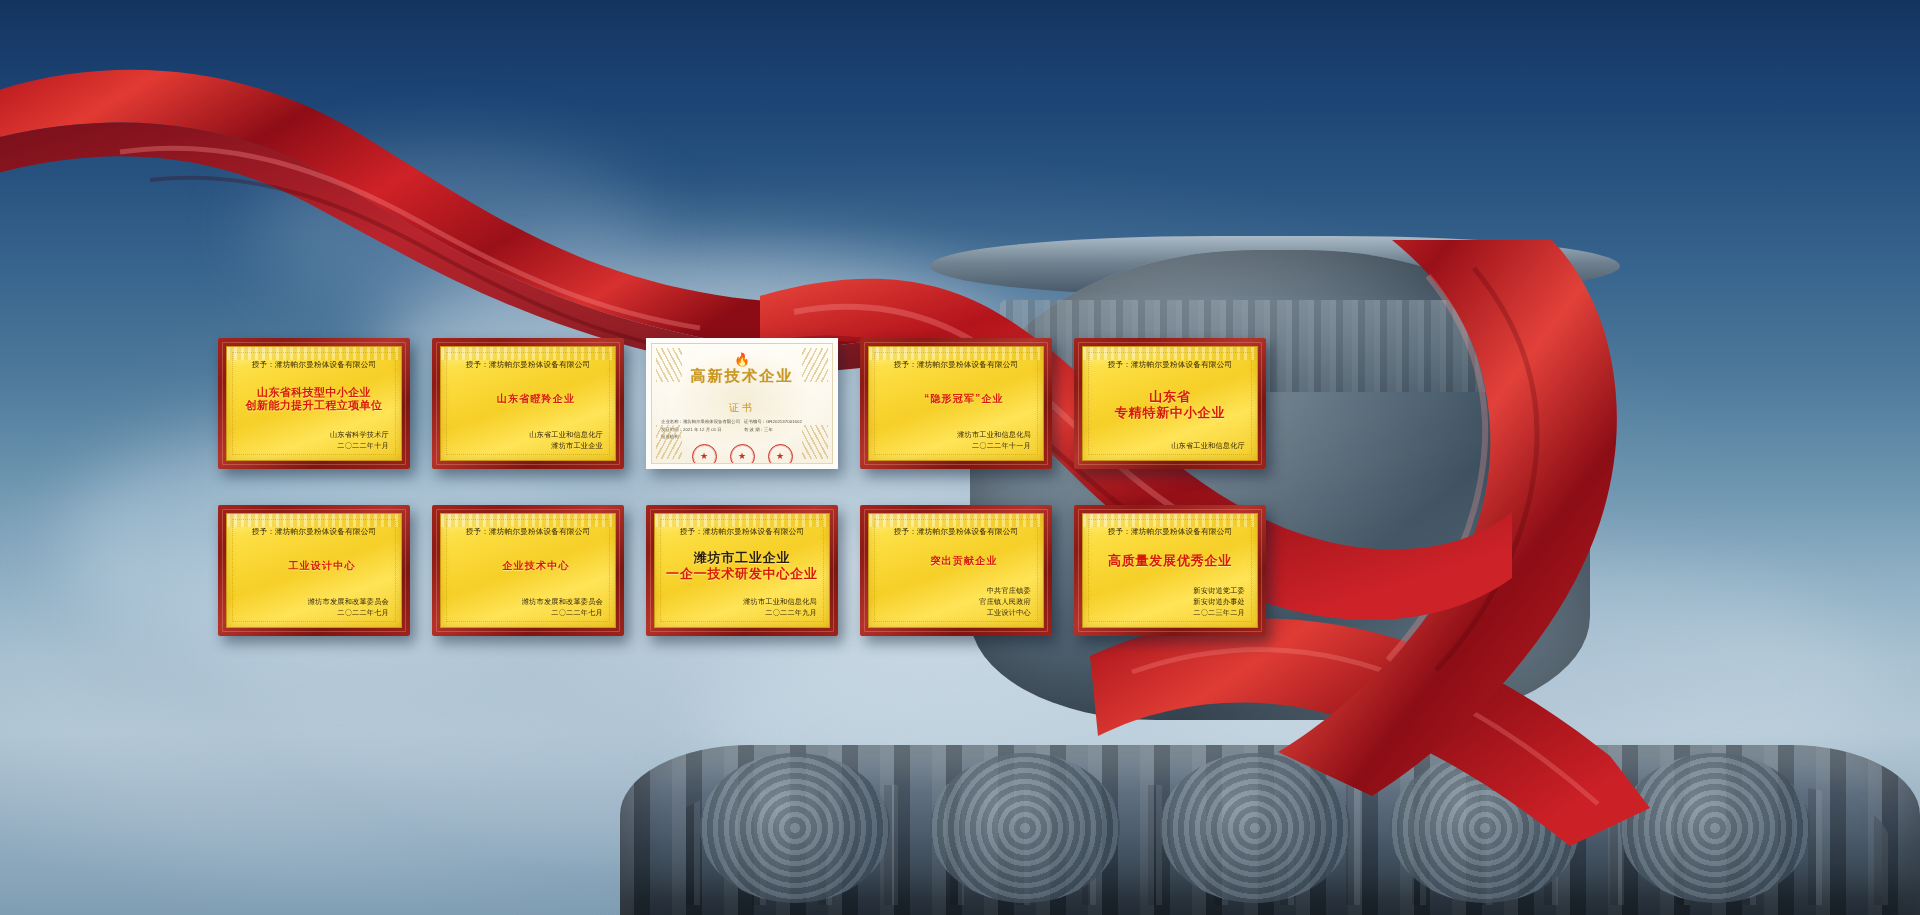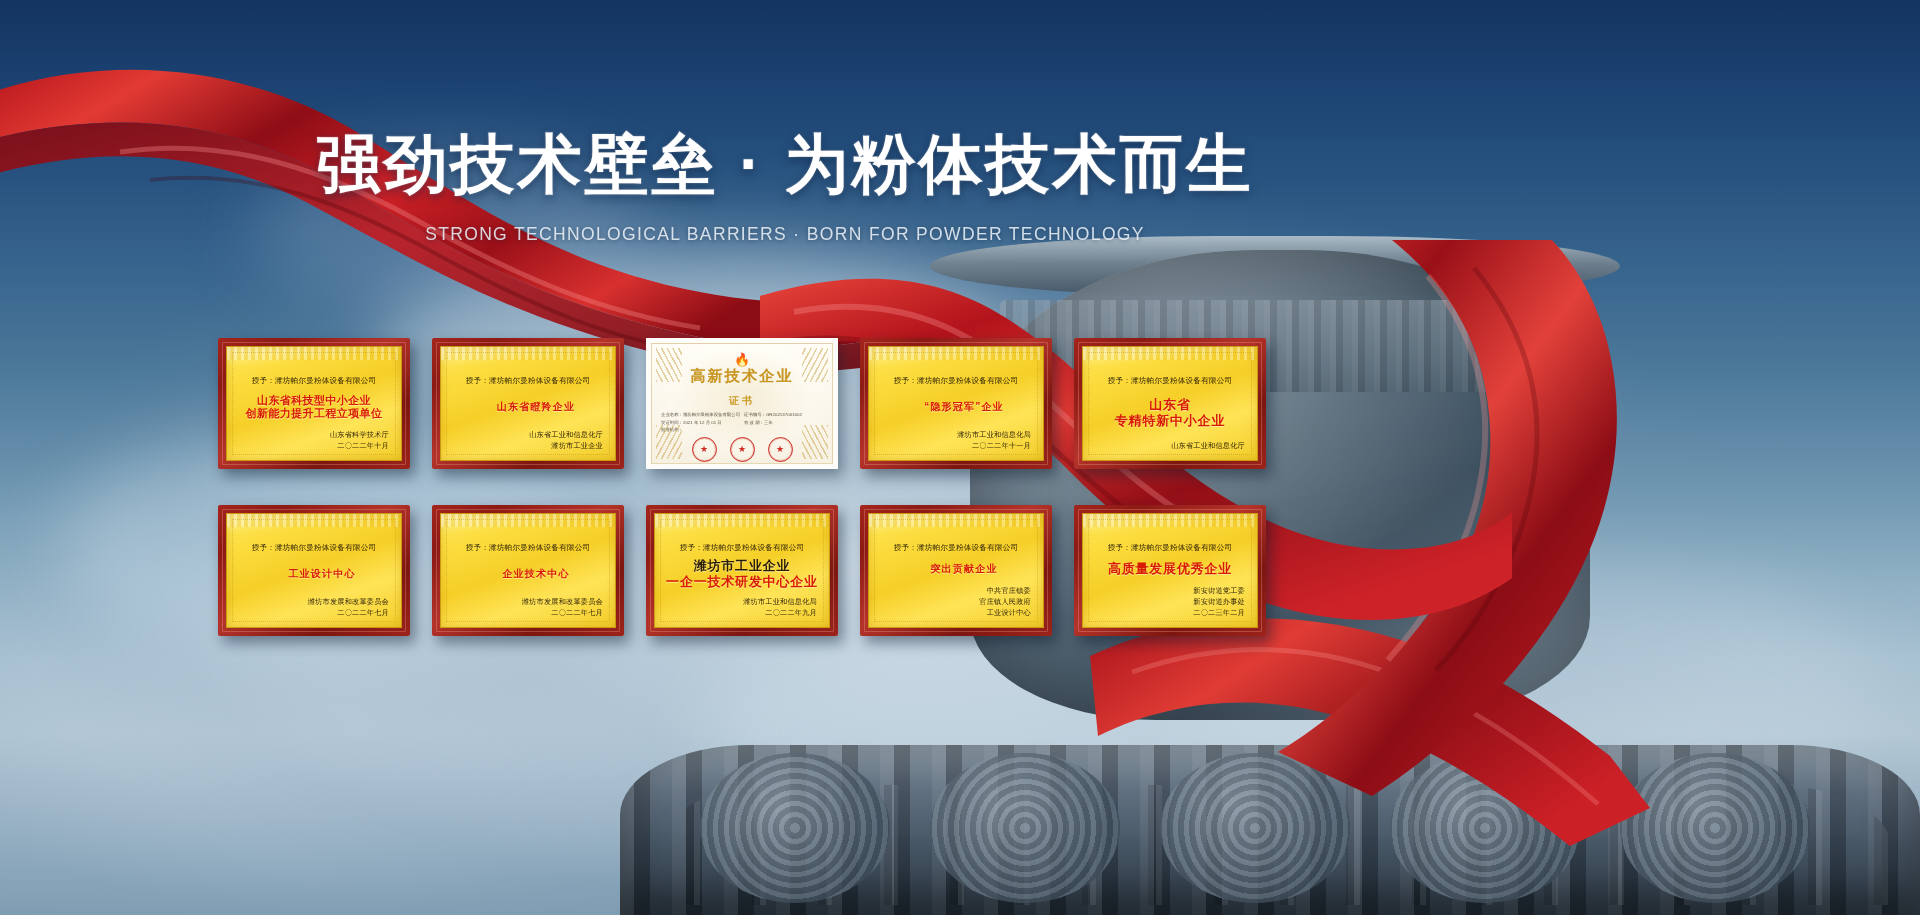--- a/index.html
+++ b/index.html
@@ -149,21 +149,21 @@
       rgba(255,255,255,0.55) 0 3px, rgba(214,168,20,0.30) 3px 7px);
     opacity: 0.55;
   }
   .plaque-inner::after {
     content: ""; position: absolute; inset: 5px;
     border: 1px dotted rgba(170,125,10,0.35); pointer-events: none;
   }
   .p-grantee {
     position: relative; z-index: 2;
     font-size: 7.6px; color: #2a1d07; letter-spacing: 0.2px;
-    text-align: center; margin-top: 18px; white-space: nowrap;
+    text-align: center; margin-top: 2px; white-space: nowrap;
   }
   .p-title {
     position: relative; z-index: 2;
     flex: 1; display: flex; flex-direction: column;
     align-items: center; justify-content: center;
     color: #d81a05; font-weight: 700;
     text-shadow: 0 1px 0 rgba(255,240,160,0.75);
     line-height: 1.22; text-align: center;
   }
   .p-title .t-line { white-space: nowrap; }
@@ -204,22 +204,22 @@
   .cc-bl { left: 4px; bottom: 4px; transform: scaleY(-1); }
   .cc-br { right: 4px; bottom: 4px; transform: scale(-1,-1); }
   .cert-flame { margin-top: 2px; font-size: 13px; color: #d2231a; line-height: 1; }
   .cert-title {
     font-size: 15px; font-weight: 700; letter-spacing: 2.2px;
     color: #c9971f;
     text-shadow: 0 1px 0 rgba(255,255,255,0.8), 0 0 1px rgba(160,110,10,0.6);
     margin-top: 1px; white-space: nowrap;
   }
   .cert-sub {
-    font-size: 10px; font-weight: 700; letter-spacing: 3px;
-    color: #c9971f; margin-top: 8px;
+    font-size: 10px; font-weight: 400; letter-spacing: 3px;
+    color: #c9971f; margin-top: 15px;
   }
   .cert-fields {
     width: 100%; margin-top: 4px;
     display: grid; grid-template-columns: 1fr 1fr;
     gap: 1px 4px;
     font-size: 4.4px; color: #5d5440; line-height: 1.5;
   }
   .cert-fields span { white-space: nowrap; overflow: hidden; }
   .cert-seals {
     display: flex; gap: 13px; margin-top: 3px;
@@ -327,24 +327,20 @@
           <stop offset="62%" stop-color="#8f0e16"></stop>
           <stop offset="100%" stop-color="#cb2026"></stop>
         </linearGradient>
       </defs>
       <path d="M40,96 C130,54 230,48 330,74 C420,98 492,142 560,196 L600,248
                L520,286 C452,232 382,186 300,160 C214,132 126,138 48,176 Z" fill="url(#rg4)"></path>
       <path d="M82,112 C180,78 274,84 362,122 C436,154 496,198 548,244" stroke="rgba(255,160,156,0.26)" stroke-width="5" fill="none"></path>
     </svg>
   </div>
 
-  <div class="headline-wrap">
-    <div class="headline">强劲技术壁垒 · 为粉体技术而生</div>
-    <div class="subhead">STRONG TECHNOLOGICAL BARRIERS · BORN FOR POWDER TECHNOLOGY</div>
-  </div>
 
   <div class="plaque-row" id="row-top">
 
     <div class="plaque">
       <div class="plaque-inner">
         <div class="p-grantee">授予：潍坊帕尔曼粉体设备有限公司</div>
         <div class="p-title size-sm">
           <span class="t-line">山东省科技型中小企业</span>
           <span class="t-line">创新能力提升工程立项单位</span>
         </div>

